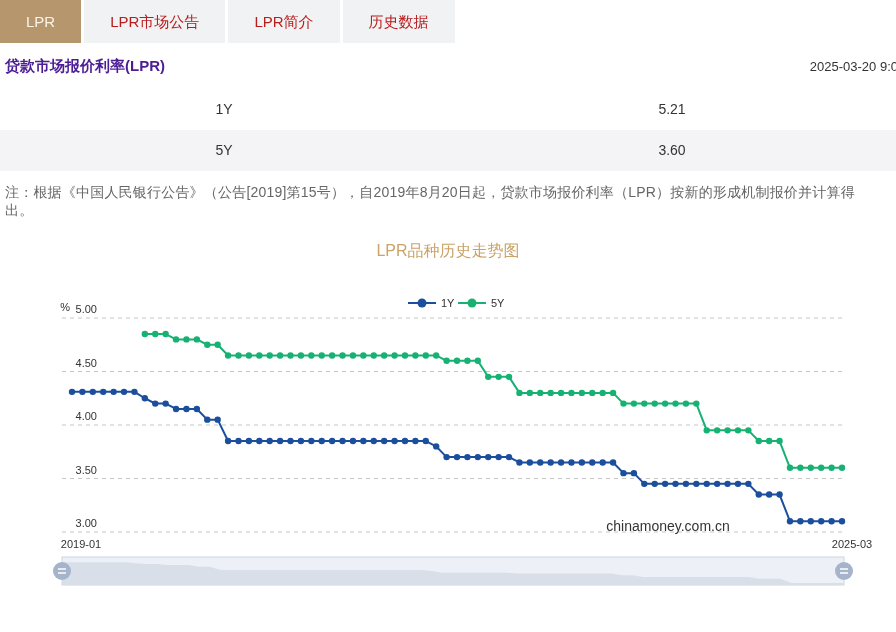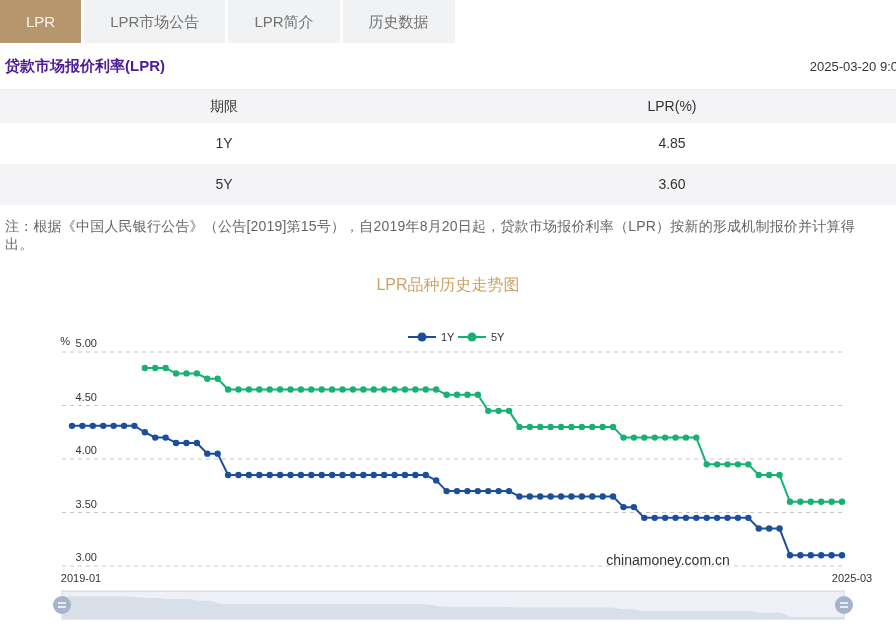--- a/index.html
+++ b/index.html
@@ -10,21 +10,21 @@
     color: #333;
   }
   .page { width: 896px; height: 632px; position: relative; }
 
   
   .tabbar { display: flex; gap: 3px; background: #fff; height: 43px; }
   .tab {
     height: 43px; line-height: 43px;
     padding: 0 26px;
     background: #f1f2f4;
-    color: #737373;
+    color: #b91c1c;
     font-size: 15px;
     white-space: nowrap;
     cursor: pointer;
   }
   .tab.active { background: #b6976d; color: #fbf4e7; }
 
   
   .header {
     height: 46px;
     display: flex; align-items: center; justify-content: space-between;
@@ -60,27 +60,23 @@
     <div class="tab">LPR简介</div>
     <div class="tab">历史数据</div>
   </div>
 
   <div class="header">
     <div class="page-title">贷款市场报价利率(LPR)</div>
     <div class="quote-date">2025-03-20 9:0</div>
   </div>
 
   <div class="lpr-table">
-    <div class="trow thead">
-      <div class="cell">期限</div>
-      <div class="cell">LPR(%)</div>
-    </div>
     <div class="trow tbody-row">
       <div class="cell">1Y</div>
-      <div class="cell">4.85</div>
+      <div class="cell">5.21</div>
     </div>
     <div class="trow tbody-row alt">
       <div class="cell">5Y</div>
       <div class="cell">3.60</div>
     </div>
   </div>
 
   <p class="note">注：根据《中国人民银行公告》（公告[2019]第15号），自2019年8月20日起，贷款市场报价利率（LPR）按新的形成机制报价并计算得出。</p>
 
   <div class="chart-title">LPR品种历史走势图</div>

